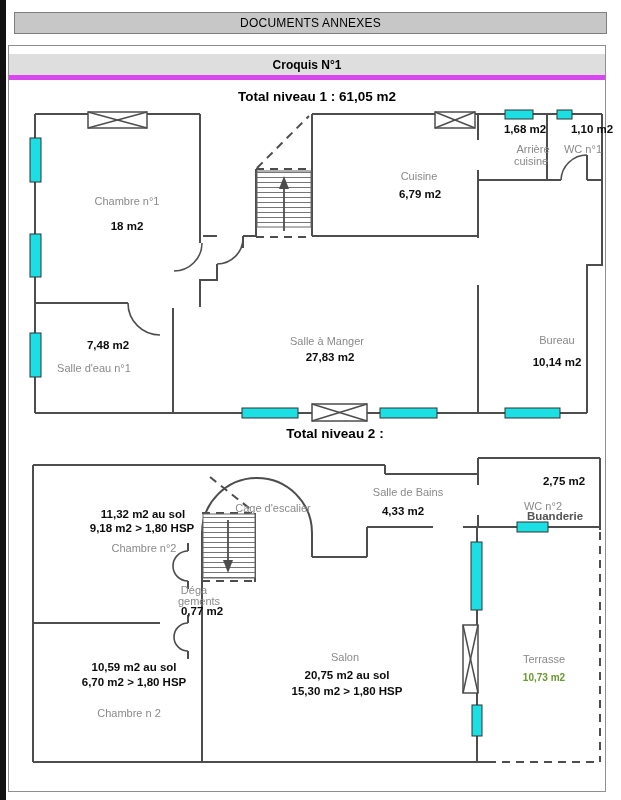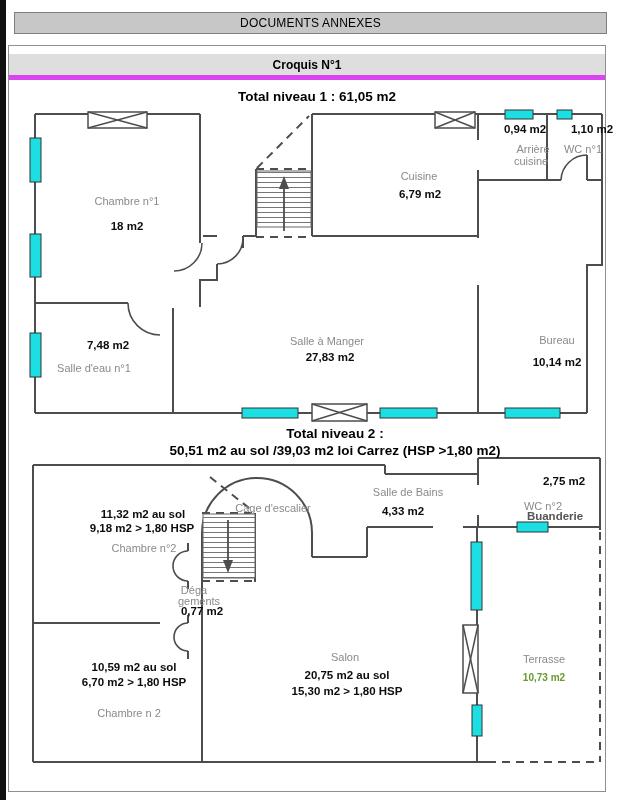--- a/index.html
+++ b/index.html
@@ -156,34 +156,33 @@
   </g>
 </svg>
 
 <div class="labels">
 
   <div class="lbl t" style="left:300px;top:97px">Total niveau 1 : 61,05 m2</div>
   <div class="lbl" style="left:110px;top:201px">Chambre n°1</div>
   <div class="lbl b" style="left:110px;top:227px">18 m2</div>
   <div class="lbl" style="left:402px;top:176px">Cuisine</div>
   <div class="lbl b" style="left:403px;top:195px">6,79 m2</div>
-  <div class="lbl b" style="left:508px;top:130px">0,94 m2</div>
+  <div class="lbl b" style="left:508px;top:130px">1,68 m2</div>
   <div class="lbl" style="left:516px;top:149px">Arrière</div>
   <div class="lbl" style="left:514px;top:161px">cuisine</div>
   <div class="lbl b" style="left:575px;top:130px">1,10 m2</div>
   <div class="lbl" style="left:566px;top:149px">WC n°1</div>
   <div class="lbl" style="left:310px;top:341px">Salle à Manger</div>
   <div class="lbl b" style="left:313px;top:358px">27,83 m2</div>
   <div class="lbl b" style="left:91px;top:346px">7,48 m2</div>
   <div class="lbl" style="left:77px;top:368px">Salle d'eau n°1</div>
   <div class="lbl" style="left:540px;top:340px">Bureau</div>
   <div class="lbl b" style="left:540px;top:363px">10,14 m2</div>
 
   <div class="lbl t" style="left:318px;top:434px">Total niveau 2 :</div>
-  <div class="lbl t" style="left:318px;top:451px">50,51 m2 au sol /39,03 m2 loi Carrez (HSP &gt;1,80 m2)</div>
 
   <div class="lbl b" style="left:126px;top:515px">11,32 m2 au sol</div>
   <div class="lbl b" style="left:125px;top:529px">9,18 m2 &gt; 1,80 HSP</div>
   <div class="lbl" style="left:127px;top:548px">Chambre n°2</div>
   <div class="lbl" style="left:256px;top:508px">Cage d'escalier</div>
   <div class="lbl" style="left:391px;top:492px">Salle de Bains</div>
   <div class="lbl b" style="left:386px;top:512px">4,33 m2</div>
   <div class="lbl b" style="left:547px;top:482px">2,75 m2</div>
   <div class="lbl" style="left:526px;top:506px">WC n°2</div>
   <div class="lbl bgrey" style="left:538px;top:517px">Buanderie</div>

